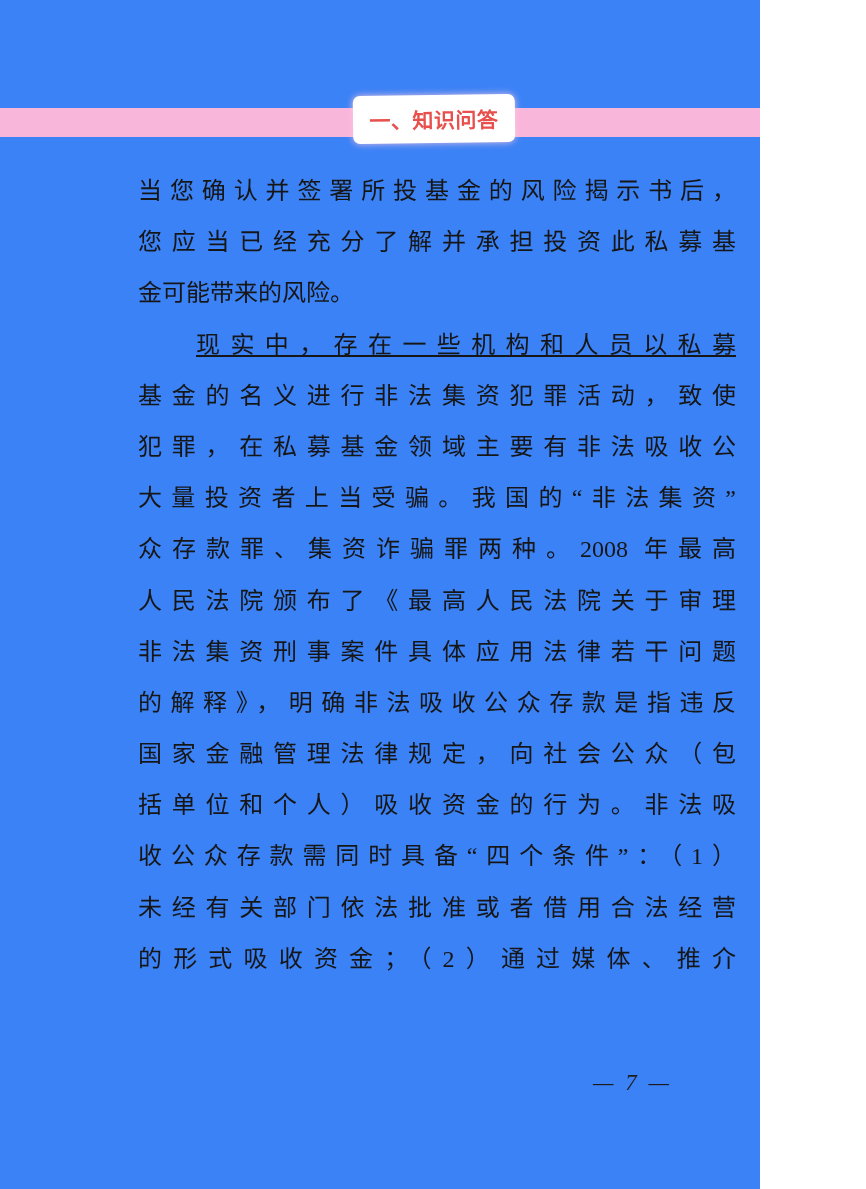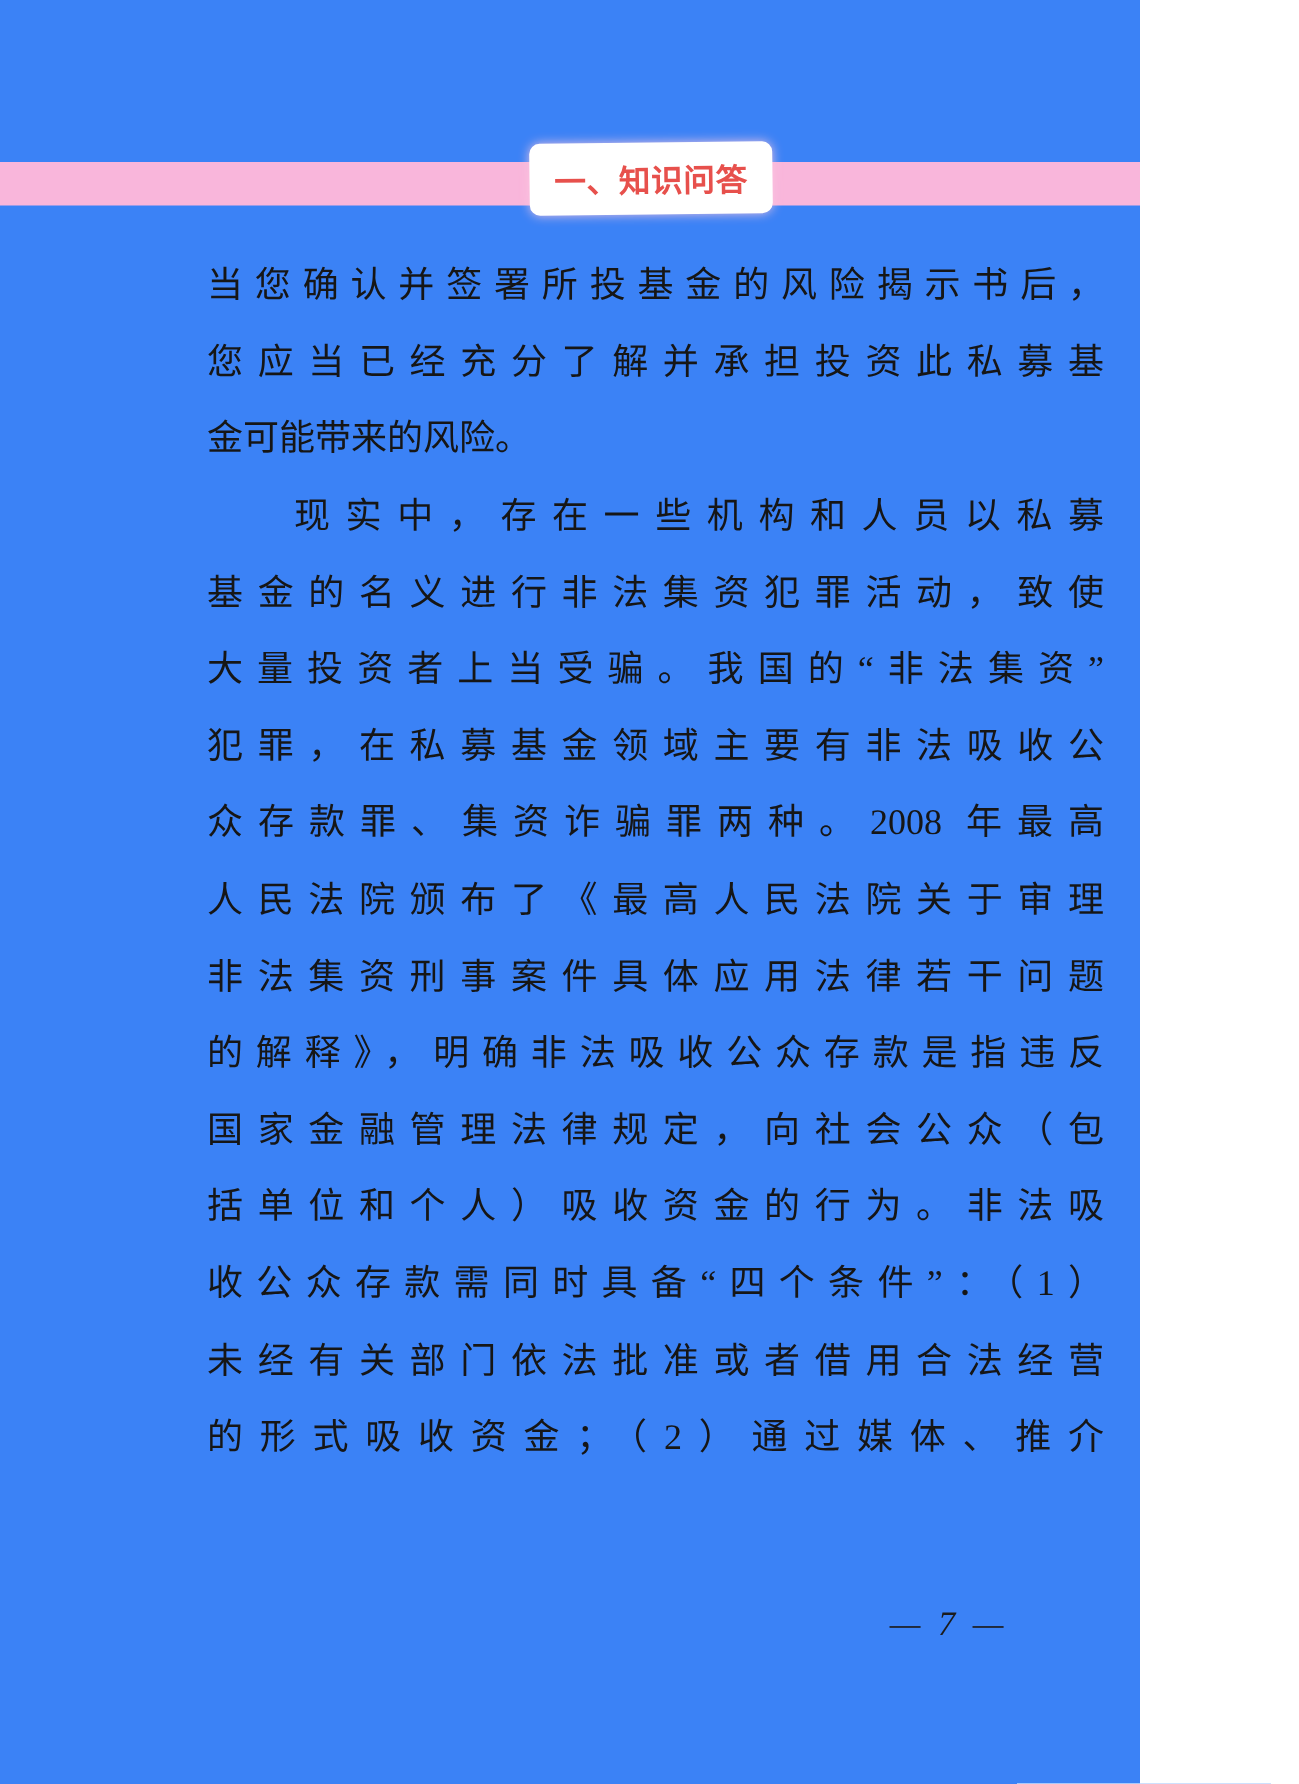--- a/index.html
+++ b/index.html
@@ -61,20 +61,21 @@
     line-height: 51.2px;
     text-align: justify;
     text-align-last: left;
     overflow: hidden;
   }
   .line.fill {
     text-align-last: justify;
   }
   .line.indent {
     text-indent: 58px;
+    text-decoration: underline;
   }
   
   .folio {
     position: absolute;
     right: 88px;
     top: 1070px;
     font-size: 23px;
     font-style: italic;
     letter-spacing: 3px;
     color: #1c1c1c;
@@ -91,22 +92,22 @@
   <div class="tab">
     <span class="tab-title">一、知识问答</span>
   </div>
 
   <div class="body-text">
     <div class="line fill">当您确认并签署所投基金的风险揭示书后，</div>
     <div class="line fill">您应当已经充分了解并承担投资此私募基</div>
     <div class="line">金可能带来的风险。</div>
     <div class="line fill indent">现实中，存在一些机构和人员以私募</div>
     <div class="line fill">基金的名义进行非法集资犯罪活动，致使</div>
+    <div class="line fill">犯罪，在私募基金领域主要有非法吸收公</div>
     <div class="line fill">大量投资者上当受骗。我国的“非法集资”</div>
-    <div class="line fill">犯罪，在私募基金领域主要有非法吸收公</div>
     <div class="line fill">众存款罪、集资诈骗罪两种。2008 年最高</div>
     <div class="line fill">人民法院颁布了《最高人民法院关于审理</div>
     <div class="line fill">非法集资刑事案件具体应用法律若干问题</div>
     <div class="line fill">的解释》，明确非法吸收公众存款是指违反</div>
     <div class="line fill">国家金融管理法律规定，向社会公众（包</div>
     <div class="line fill">括单位和个人）吸收资金的行为。非法吸</div>
     <div class="line fill">收公众存款需同时具备“四个条件”：（1）</div>
     <div class="line fill">未经有关部门依法批准或者借用合法经营</div>
     <div class="line fill">的形式吸收资金；（2）通过媒体、推介</div>
   </div>

